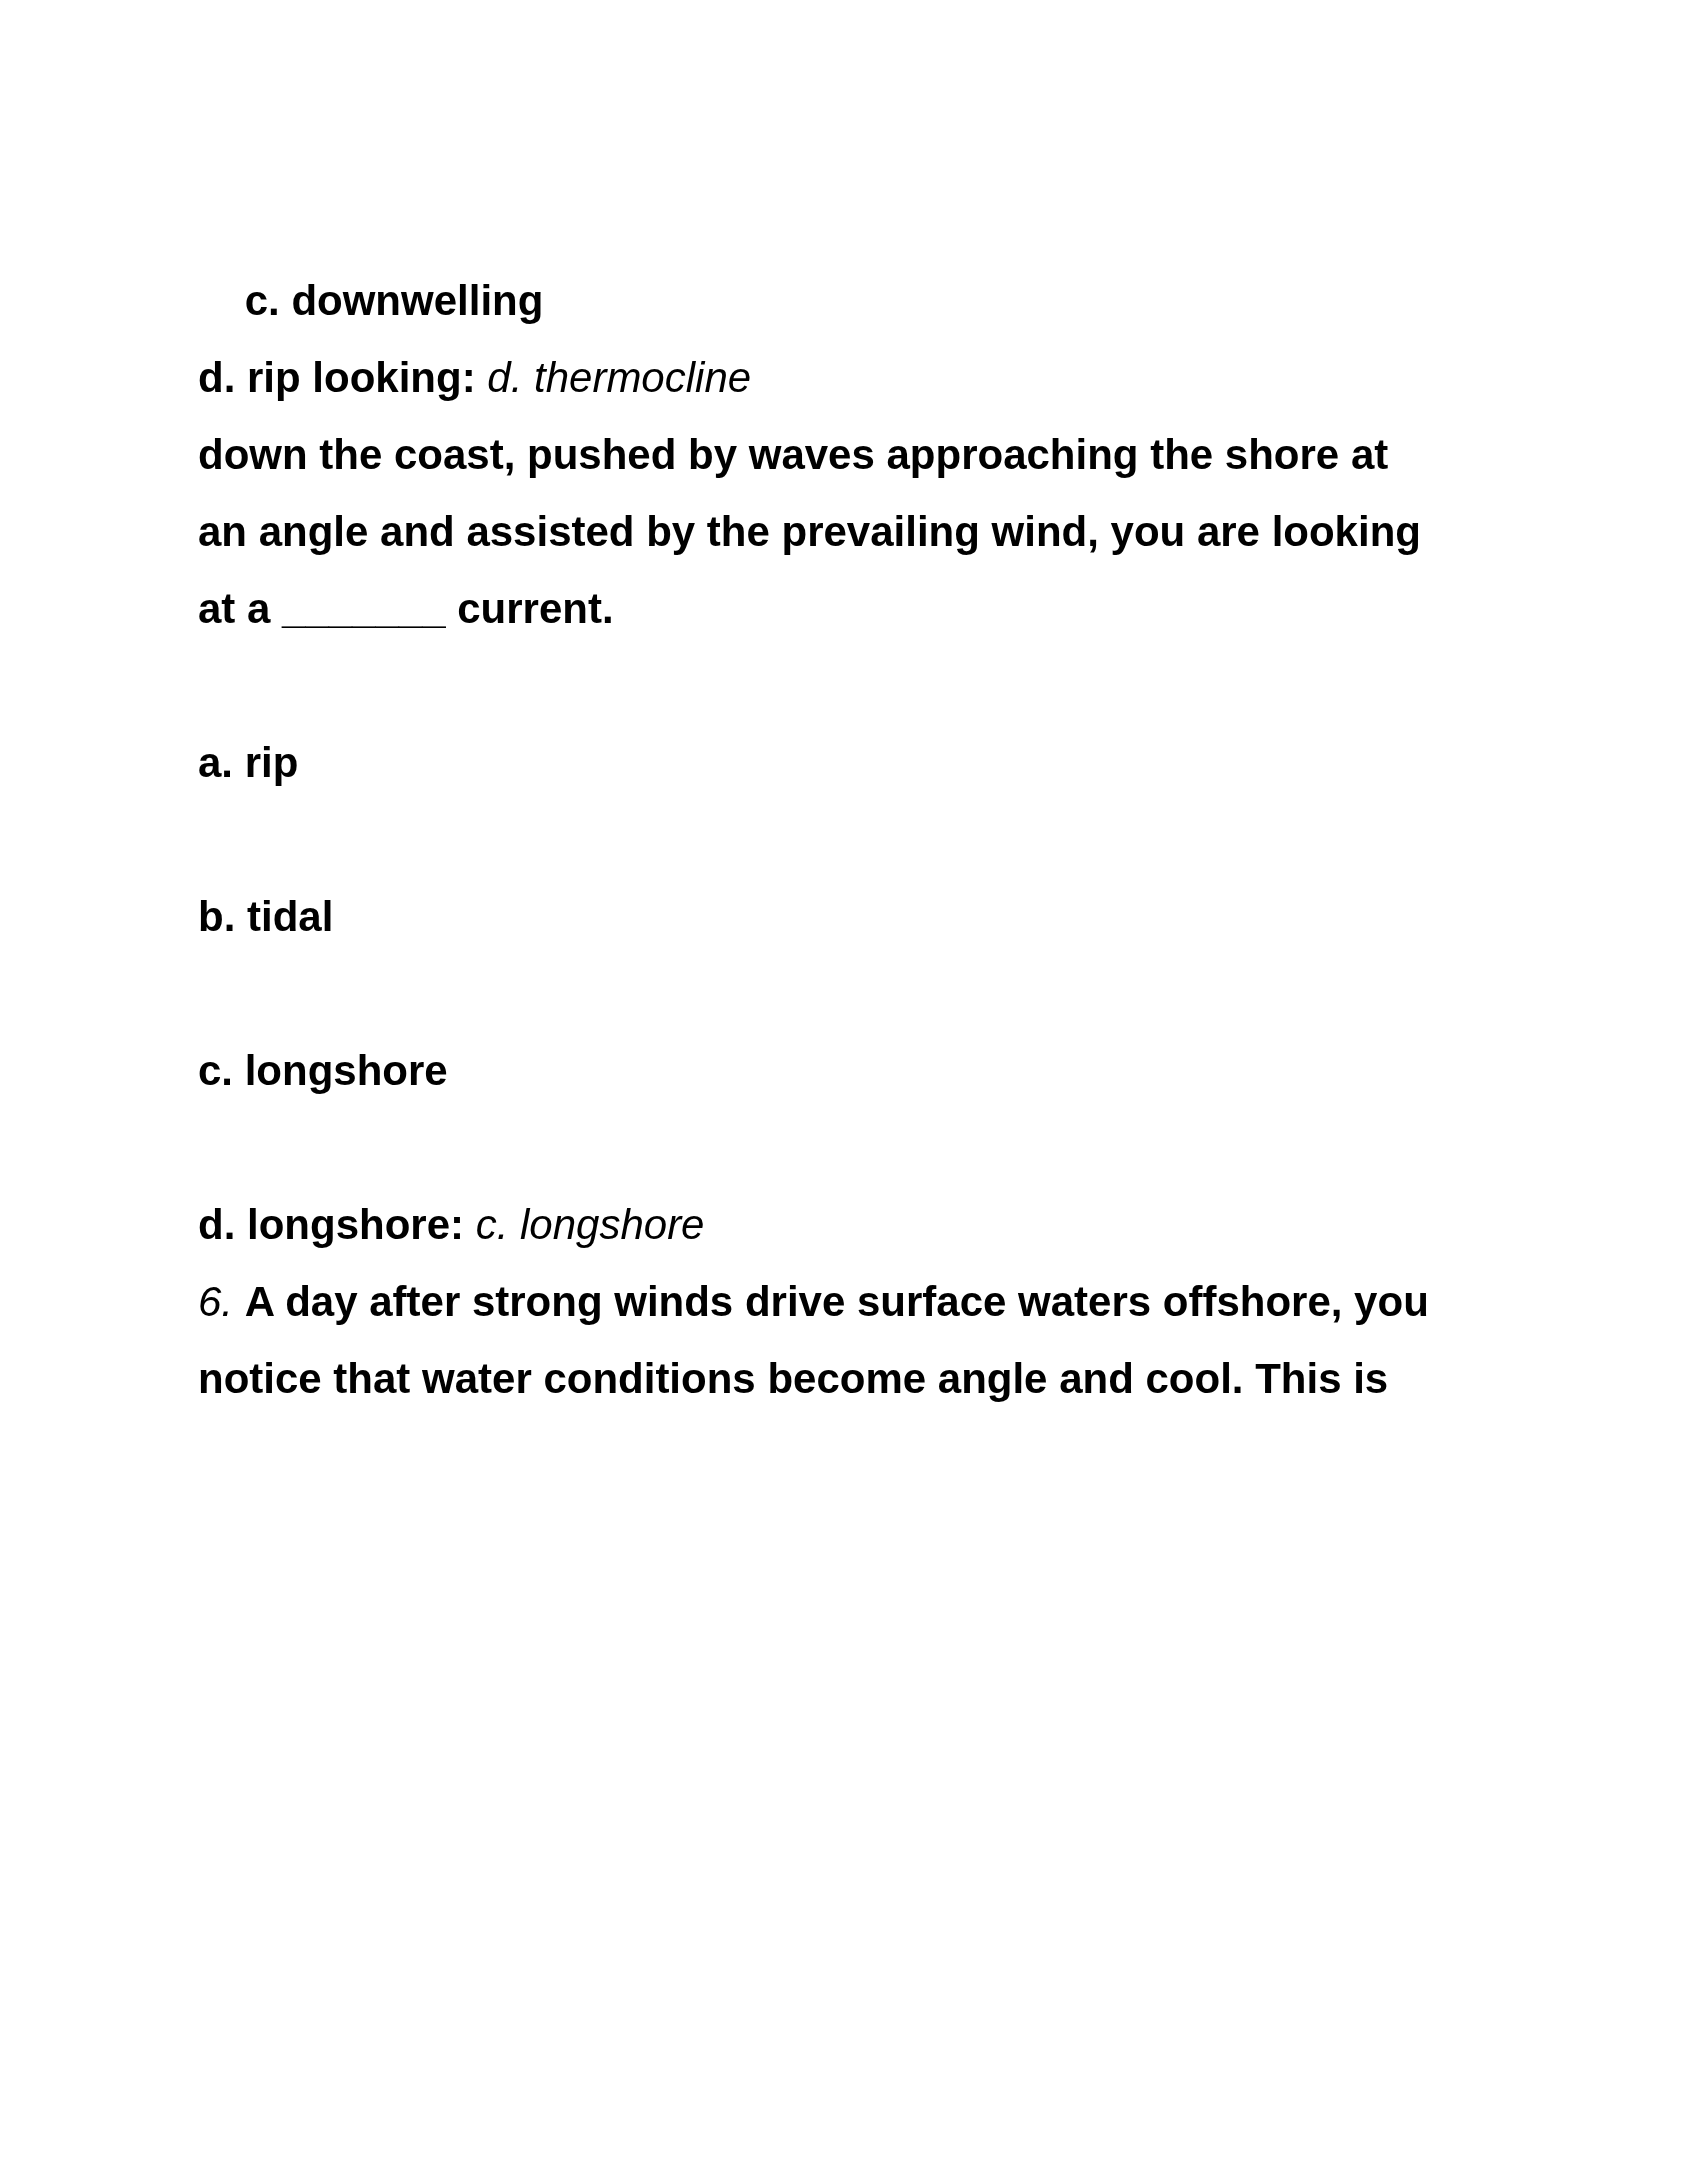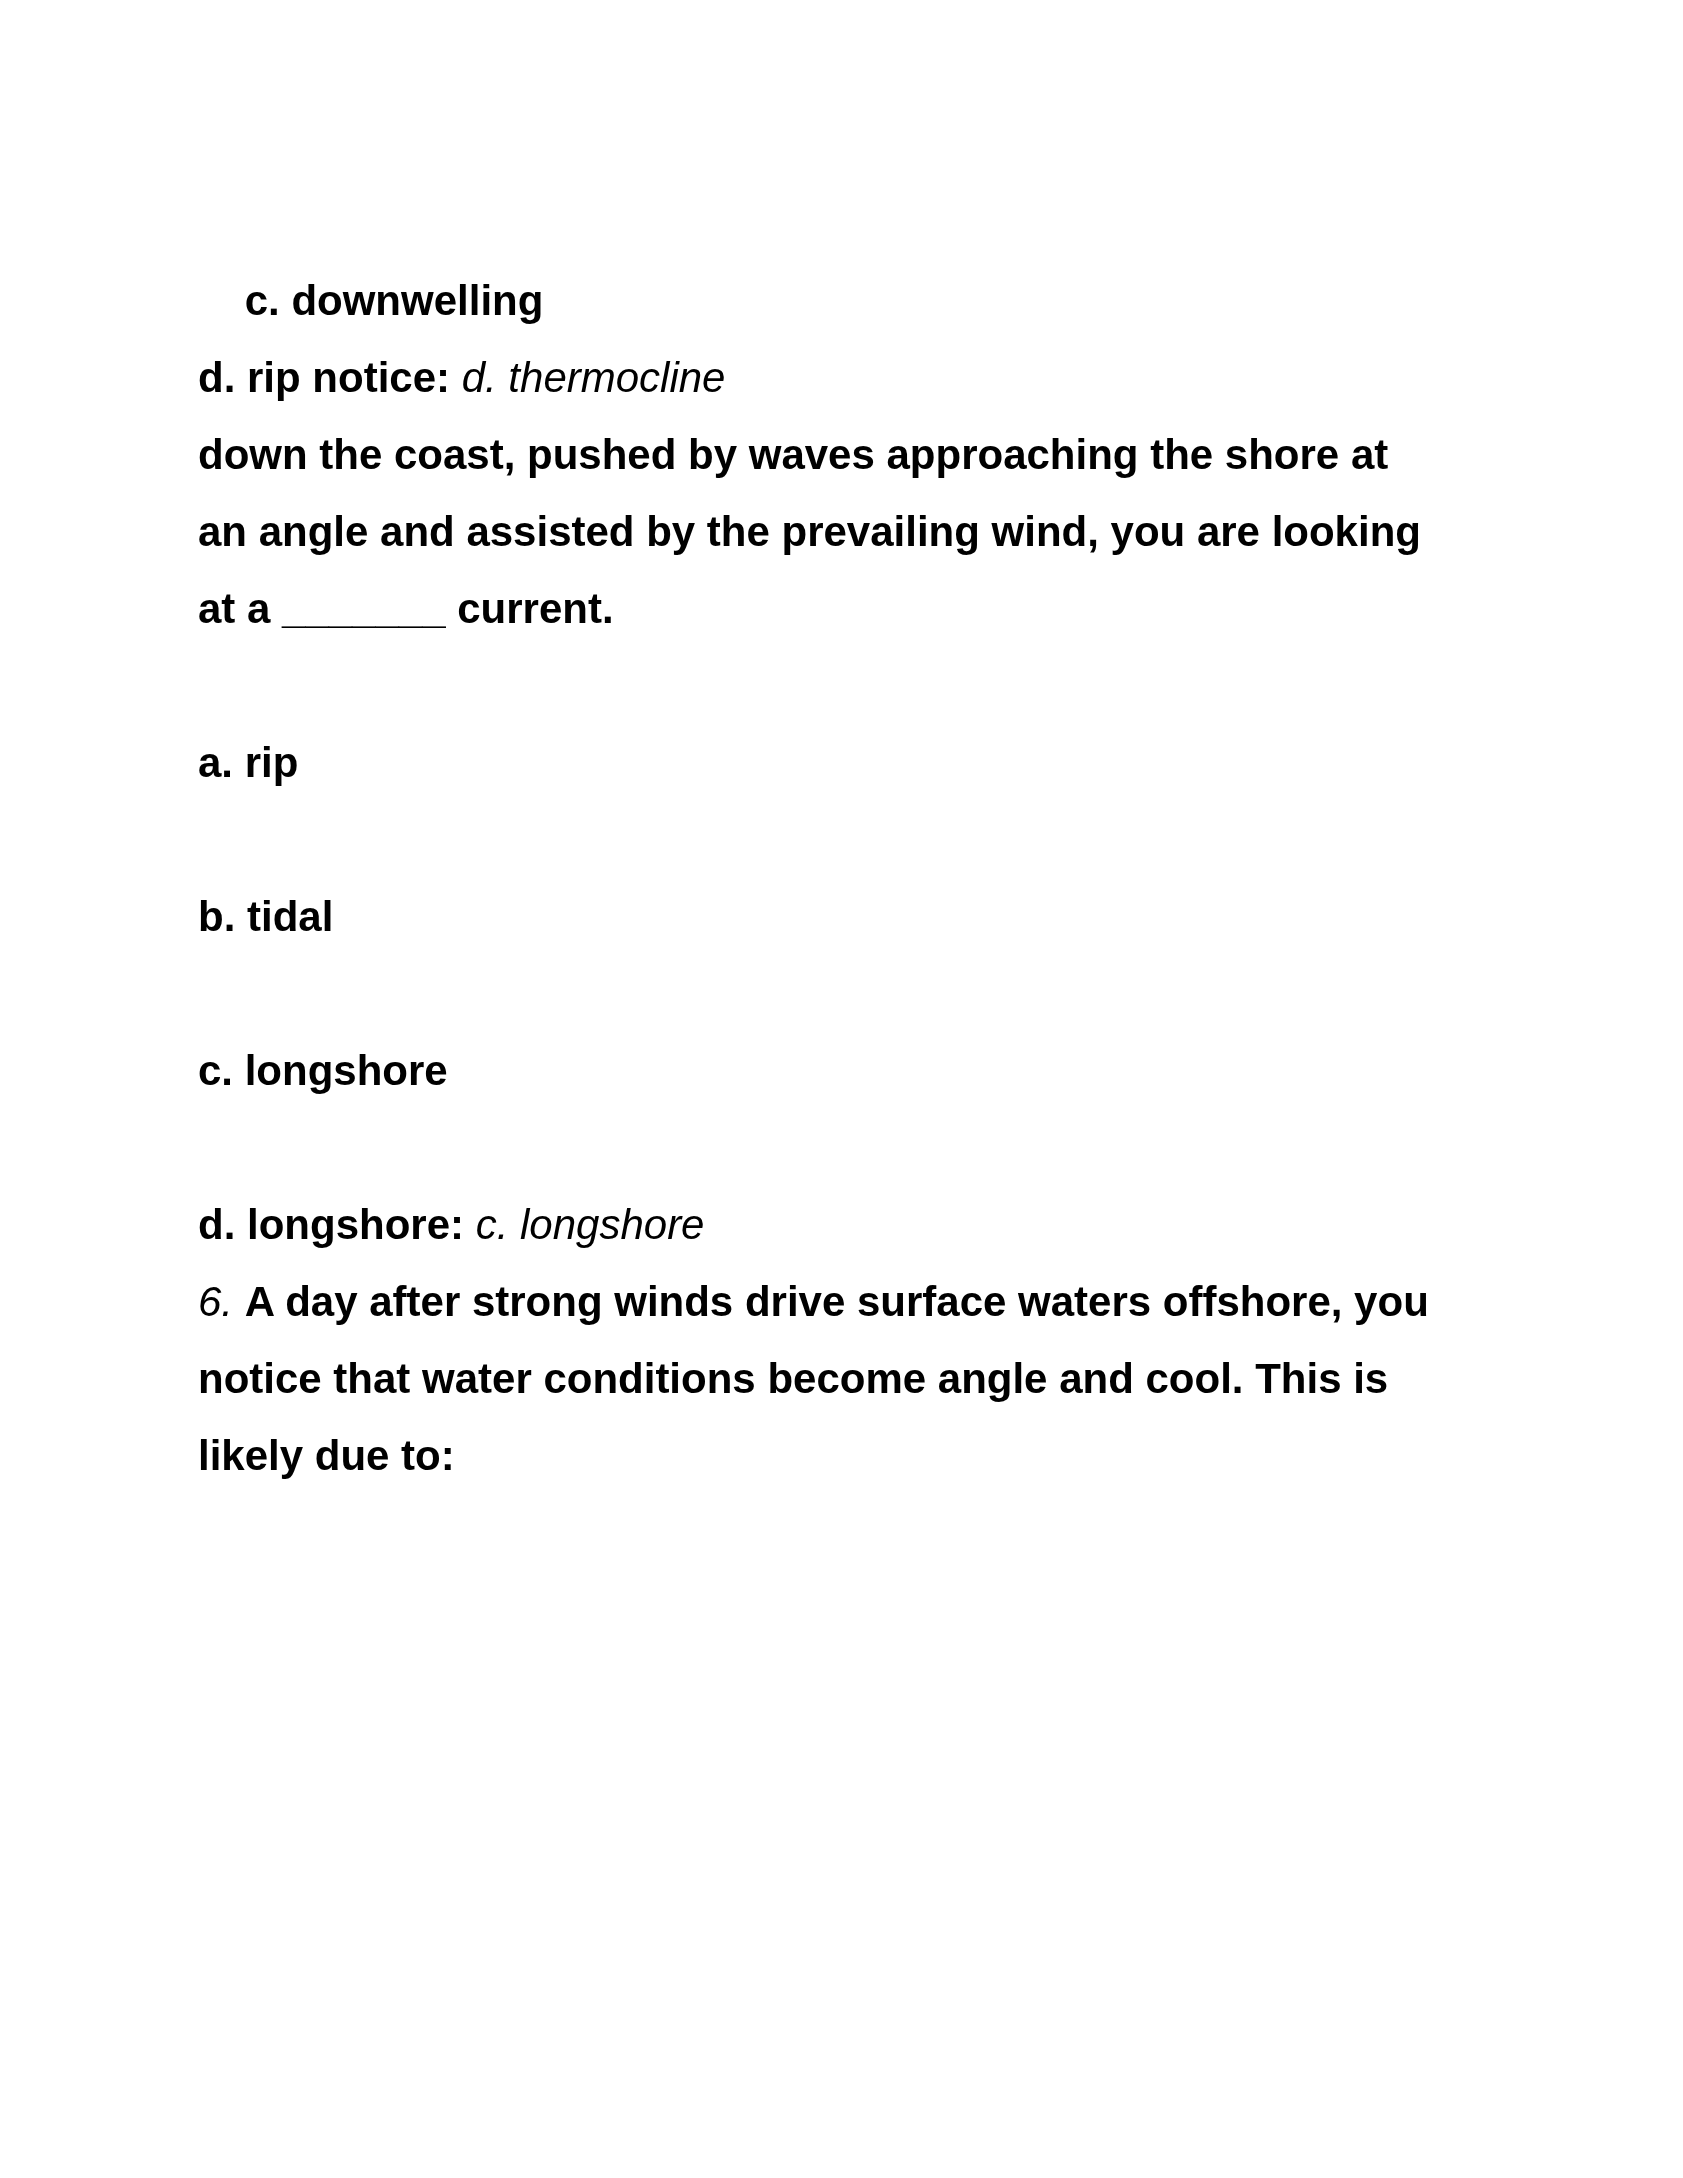--- a/index.html
+++ b/index.html
@@ -37,32 +37,31 @@
   </style>
 </head>
 <body>
 
 <div class="page">
 
   <div class="line">
     <span class="b">c. downwelling</span>
   </div>
   <div class="gap"></div>
-  <div class="line"><span class="b">d. rip notice:</span><span class="r"> d. thermocline</span></div>
+  <div class="line"><span class="b">d. rip looking:</span><span class="r"> d. thermocline</span></div>
 
   <div class="line"><span class="b">down the coast, pushed by waves approaching the shore at</span></div>
   <div class="line"><span class="b">an angle and assisted by the prevailing wind, you are looking</span></div>
   <div class="line"><span class="b">at a _______ current.</span></div>
   <div class="gap"></div>
   <div class="line"><span class="b">a. rip</span></div>
   <div class="gap"></div>
   <div class="line"><span class="b">b. tidal</span></div>
   <div class="gap"></div>
   <div class="line"><span class="b">c. longshore</span></div>
   <div class="gap"></div>
   <div class="line"><span class="b">d. longshore:</span><span class="r"> c. longshore</span></div>
 
   <div class="line"><span class="r">6. </span><span class="b">A day after strong winds drive surface waters offshore, you</span></div>
   <div class="line"><span class="b">notice that water conditions become angle and cool. This is</span></div>
-  <div class="line"><span class="b">likely due to:</span></div>
 
 </div>
 
 
 </body></html>

